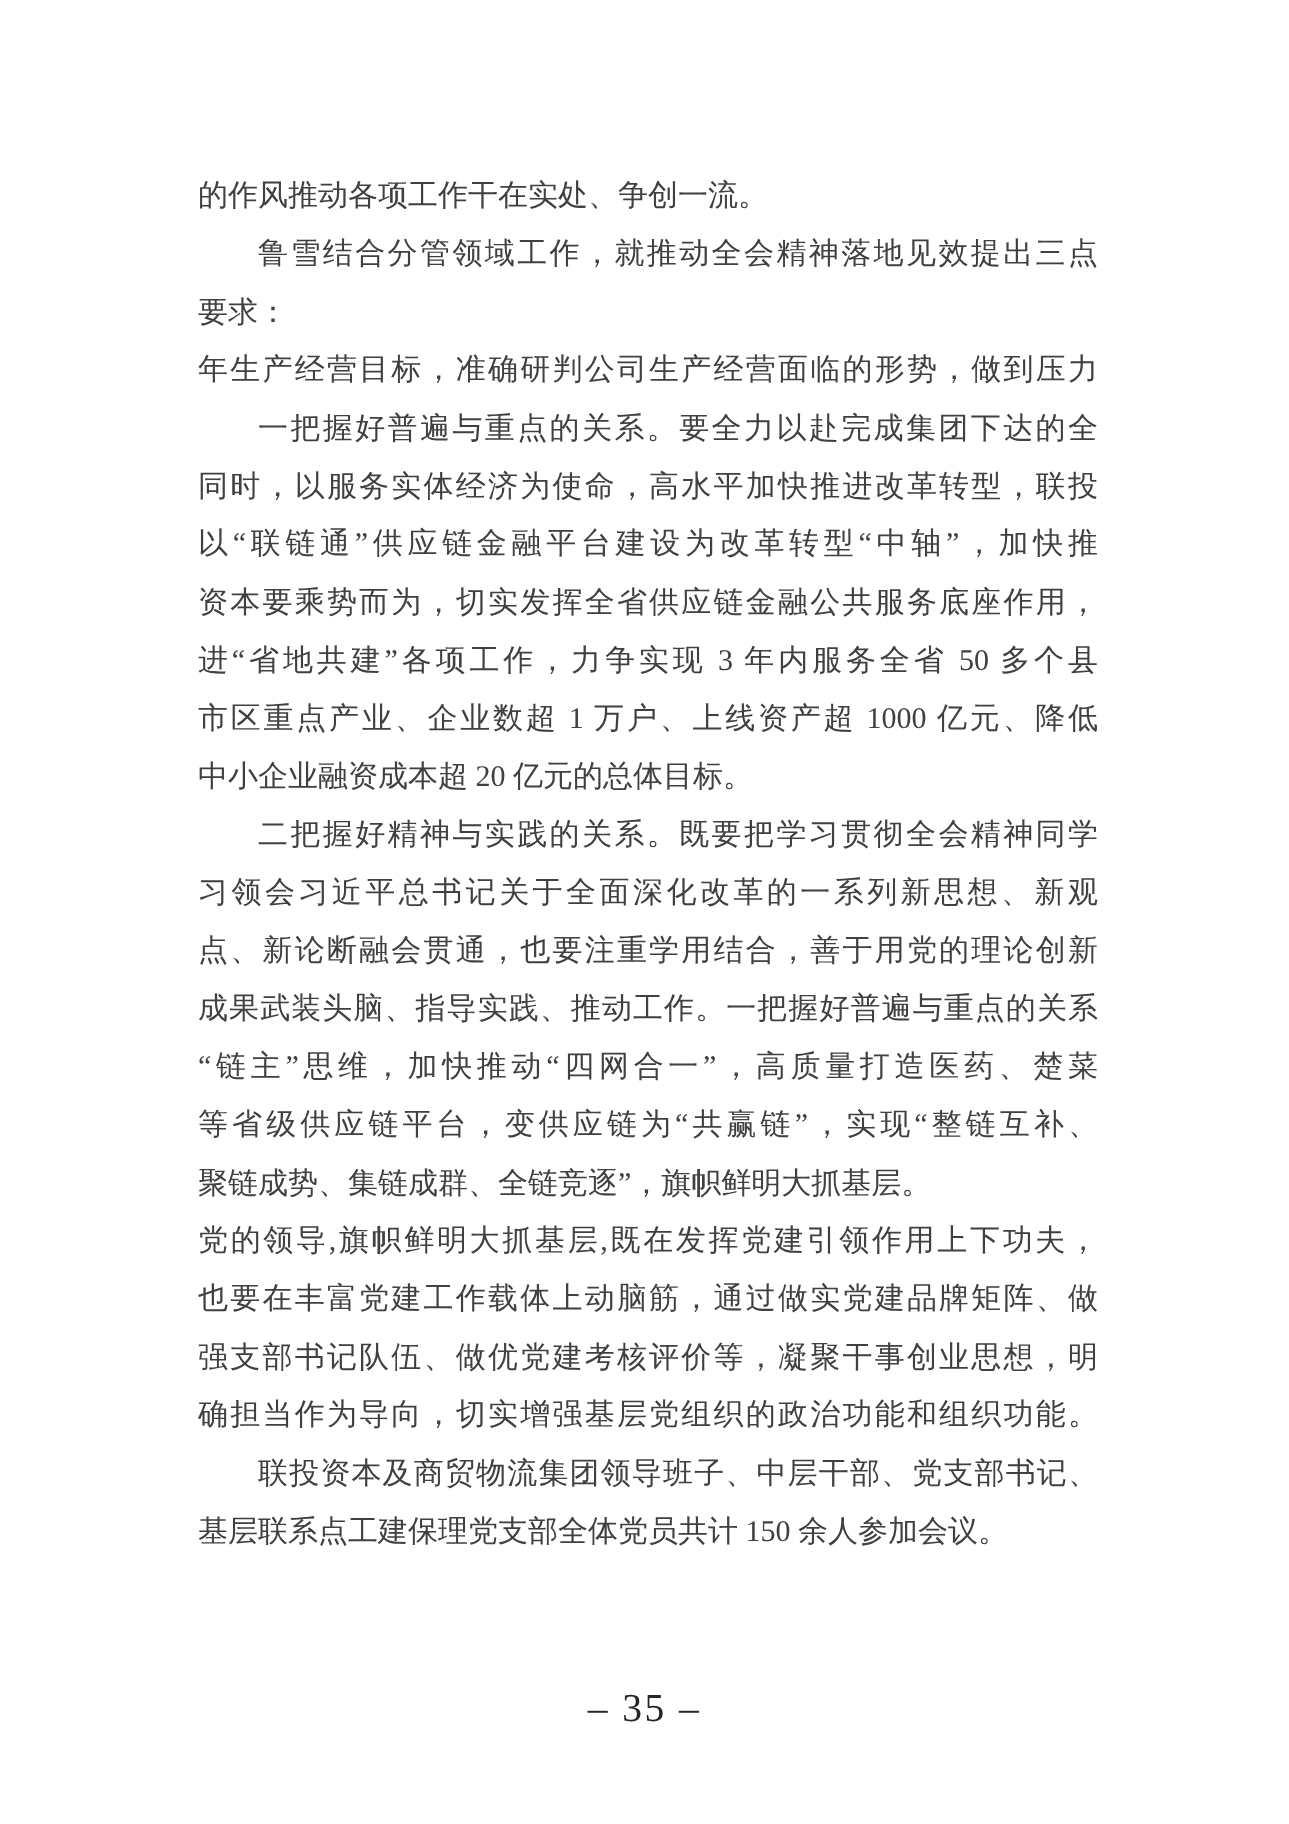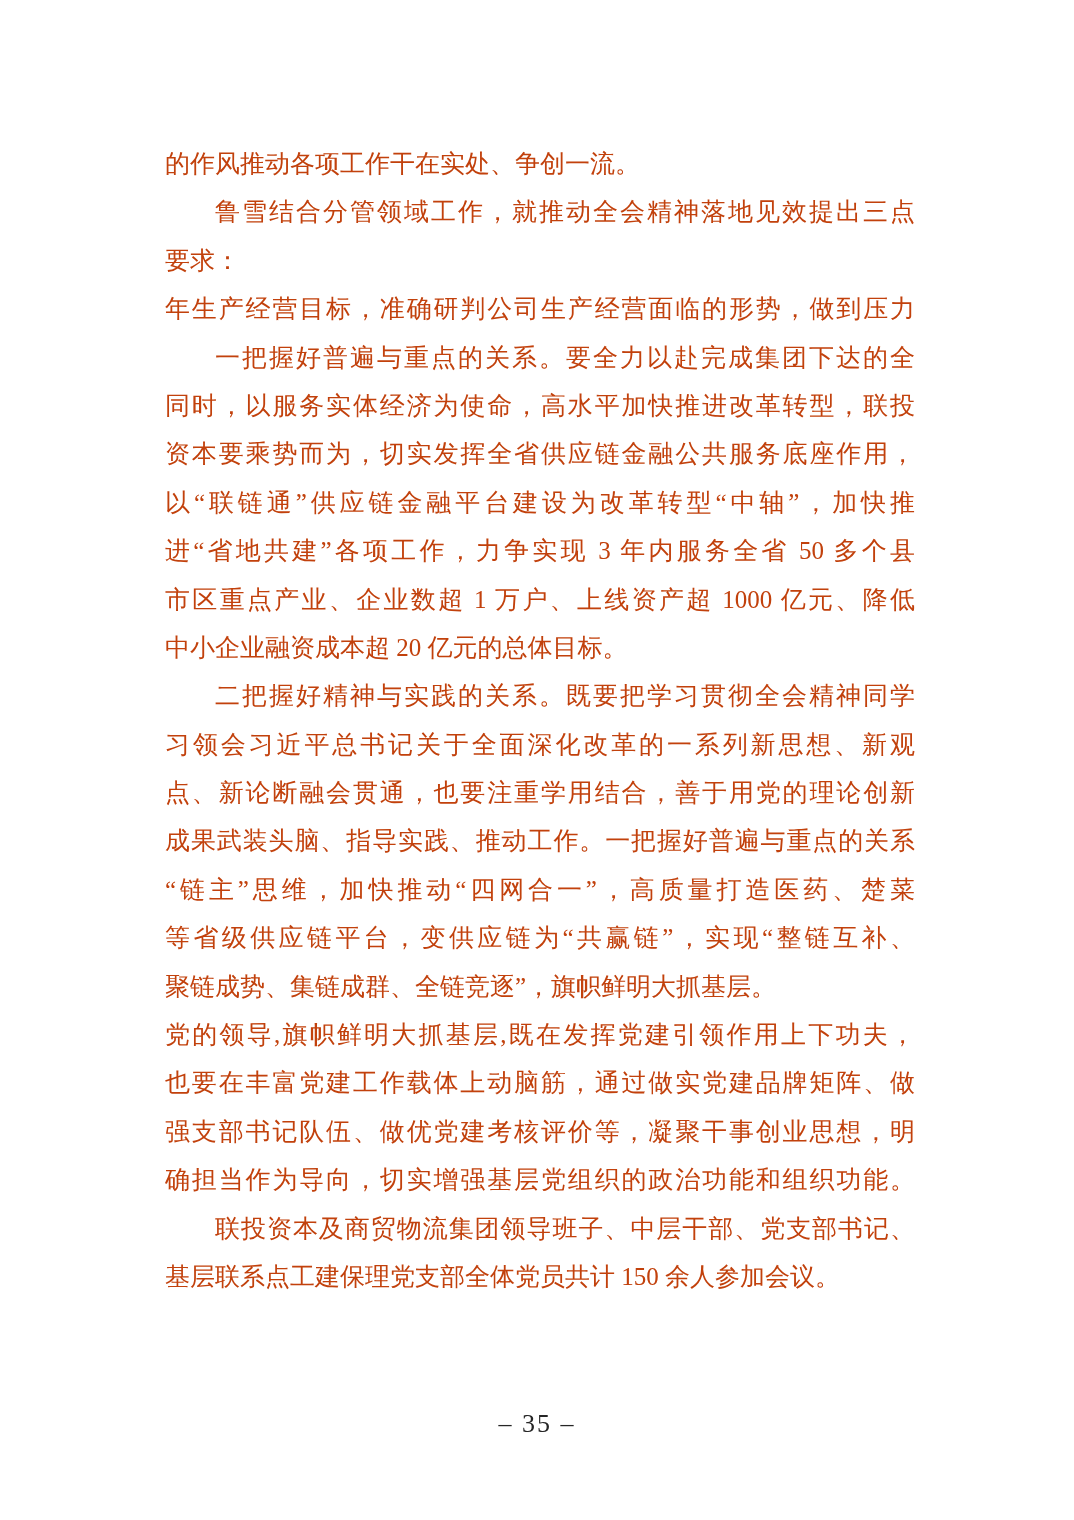--- a/index.html
+++ b/index.html
@@ -18,60 +18,60 @@
   .body-text {
     position: absolute;
     left: 165px;
     top: 140px;
     width: 750px;
   }
   .line {
     font-size: 25px;
     line-height: 48.4px;
     height: 48.4px;
-    color: #c2410c;
+    color: #404040;
     text-align: justify;
     text-align-last: justify;
     text-justify: inter-character;
     overflow: hidden;
   }
   .line.noj {
     text-align: left;
     text-align-last: auto;
   }
   .line.indent {
     text-indent: 2em;
   }
   .footer {
     position: absolute;
     left: 0;
     top: 1406px;
     width: 100%;
     text-align: center;
   }
   .footer .pagenum {
-    font-size: 26px;
+    font-size: 33px;
     line-height: 36px;
     color: #262626;
     letter-spacing: 2px;
   }
 </style>
 </head>
 <body>
 
 <div class="page">
   <div class="body-text">
       <div class="line noj">的作风推动各项工作干在实处、争创一流。</div>
       <div class="line indent">鲁雪结合分管领域工作，就推动全会精神落地见效提出三点</div>
       <div class="line noj">要求：</div>
       <div class="line">年生产经营目标，准确研判公司生产经营面临的形势，做到压力</div>
       <div class="line indent">一把握好普遍与重点的关系。要全力以赴完成集团下达的全</div>
       <div class="line">同时，以服务实体经济为使命，高水平加快推进改革转型，联投</div>
+      <div class="line">以“联链通”供应链金融平台建设为改革转型“中轴”，加快推</div>
       <div class="line">资本要乘势而为，切实发挥全省供应链金融公共服务底座作用，</div>
-      <div class="line">以“联链通”供应链金融平台建设为改革转型“中轴”，加快推</div>
       <div class="line">进“省地共建”各项工作，力争实现 3 年内服务全省 50 多个县</div>
       <div class="line">市区重点产业、企业数超 1 万户、上线资产超 1000 亿元、降低</div>
       <div class="line noj">中小企业融资成本超 20 亿元的总体目标。</div>
       <div class="line indent">二把握好精神与实践的关系。既要把学习贯彻全会精神同学</div>
       <div class="line">习领会习近平总书记关于全面深化改革的一系列新思想、新观</div>
       <div class="line">点、新论断融会贯通，也要注重学用结合，善于用党的理论创新</div>
       <div class="line">成果武装头脑、指导实践、推动工作。一把握好普遍与重点的关系</div>
       <div class="line">“链主”思维，加快推动“四网合一”，高质量打造医药、楚菜</div>
       <div class="line">等省级供应链平台，变供应链为“共赢链”，实现“整链互补、</div>
       <div class="line noj">聚链成势、集链成群、全链竞逐”，旗帜鲜明大抓基层。</div>

